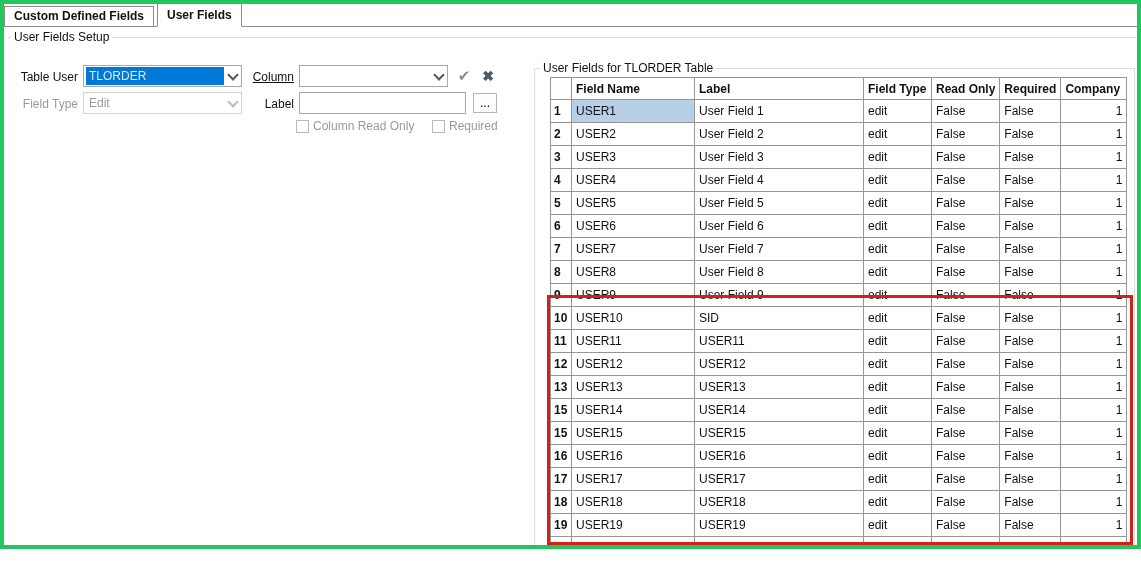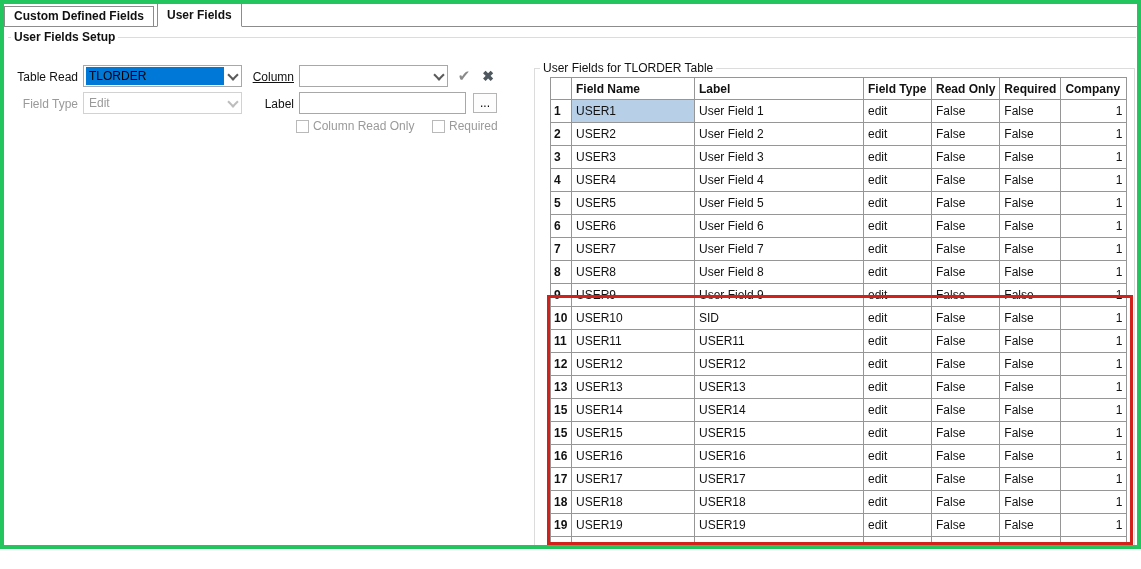--- a/index.html
+++ b/index.html
@@ -7,31 +7,31 @@
   .window{position:relative;width:1141px;height:549px;border:4px solid #22c55e;box-sizing:border-box;background:#fff;overflow:hidden;}
 
   
   .tabstrip{position:absolute;left:0;top:0;width:100%;height:23px;border-bottom:1px solid #8c8c8c;box-sizing:border-box;display:flex;align-items:flex-end;background:#fff;z-index:3;}
   .tab{box-sizing:border-box;height:20px;line-height:18px;padding:0 9px;border:1px solid #8c8c8c;border-bottom:none;background:#fff;font-weight:700;white-space:nowrap;cursor:default;}
   .tab + .tab{margin-left:3px;}
   .tab.active{height:24px;line-height:22px;margin-bottom:-1px;border-bottom:1px solid #fff;z-index:4;padding-left:9px;}
 
   
   .setup-group-line{position:absolute;left:4px;top:33px;width:1128px;height:0;border-top:1px solid #dcdcdc;}
-  .setup-group-label{position:absolute;left:7px;top:26px;background:#fff;padding:0 3px;z-index:2;font-weight:bold;}
+  .setup-group-label{position:absolute;left:7px;top:26px;background:#fff;padding:0 3px;z-index:2;}
   .uf-group{position:absolute;left:530px;top:64px;width:601px;height:489px;border:1px solid #dcdcdc;box-sizing:border-box;}
   .uf-group-label{position:absolute;left:5px;top:-8px;background:#fff;padding:0 3px;white-space:nowrap;}
 
   
   .flabel{position:absolute;height:14px;line-height:14px;white-space:nowrap;}
   .tright{text-align:right;}
   .disabled-text{color:#9a9a9a;}
   .combo{position:absolute;box-sizing:border-box;height:22px;background:#fff;border:1px solid #a8a8a8;display:flex;align-items:center;}
   .combo .val{flex:1;height:18px;line-height:18px;margin:0 0 0 2px;padding:0 3px;overflow:hidden;white-space:nowrap;}
-  .combo .val.selhl{background:#0078d7;color:#000000;}
+  .combo .val.selhl{background:#0078d7;color:#e5e5e5;}
   .combo .dd{width:17px;height:100%;display:flex;align-items:center;justify-content:center;}
   .chev{width:6px;height:6px;border-right:2px solid #5a5a5a;border-bottom:2px solid #5a5a5a;transform:rotate(45deg);margin-top:-3px;}
   .combo.disabled{border-color:#d2d2d2;color:#9a9a9a;}
   .combo.disabled .chev{border-color:#bdbdbd;}
   .textbox{position:absolute;box-sizing:border-box;height:22px;border:1px solid #a8a8a8;background:#fff;padding:0 3px;font:inherit;outline:none;}
   .iconbtn{position:absolute;width:20px;height:20px;display:flex;align-items:center;justify-content:center;background:transparent;border:none;font:inherit;cursor:default;}
   .check{color:#8a8a8a;font-size:15px;}
   .cross{color:#4f585f;font-size:14px;font-weight:700;}
   .browsebtn{position:absolute;box-sizing:border-box;width:24px;height:20px;border:1px solid #b5b5b5;background:#fdfdfd;text-align:center;line-height:16px;font:inherit;cursor:default;}
   .cb{position:absolute;width:13px;height:13px;border:1px solid #b9b9b9;background:#fff;box-sizing:border-box;}
@@ -54,21 +54,21 @@
 <div class="window">
 
   <div class="tabstrip">
     <div class="tab">Custom Defined Fields</div>
     <div class="tab active">User Fields</div>
   </div>
 
   <div class="setup-group-line"></div>
   <span class="setup-group-label">User Fields Setup</span>
 
-  <span class="flabel tright" style="left:12px;top:66px;width:62px;">Table Read</span>
+  <span class="flabel tright" style="left:12px;top:66px;width:62px;">Table User</span>
   <div class="combo" style="left:79px;top:61px;width:159px;">
     <span class="val selhl" style="background: rgb(0, 120, 215);">TLORDER</span>
     <span class="dd">
         <span class="chev"></span>
       </span>
   </div>
   <span class="flabel tright" style="left:245px;top:66px;width:45px;text-decoration:underline;">Column</span>
   <div class="combo" style="left:295px;top:61px;width:149px;">
     <span class="val"></span>
     <span class="dd">

